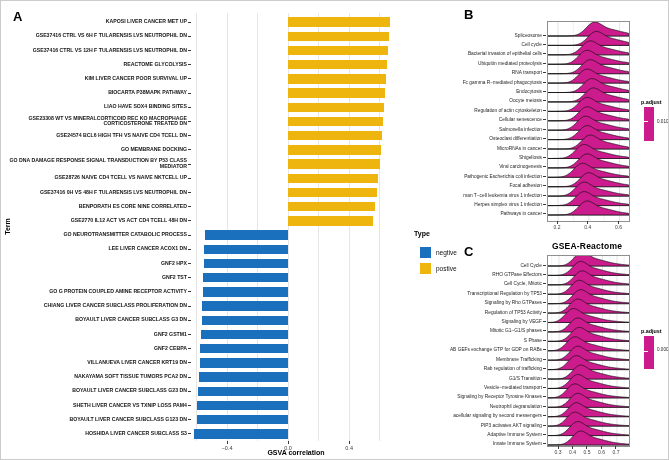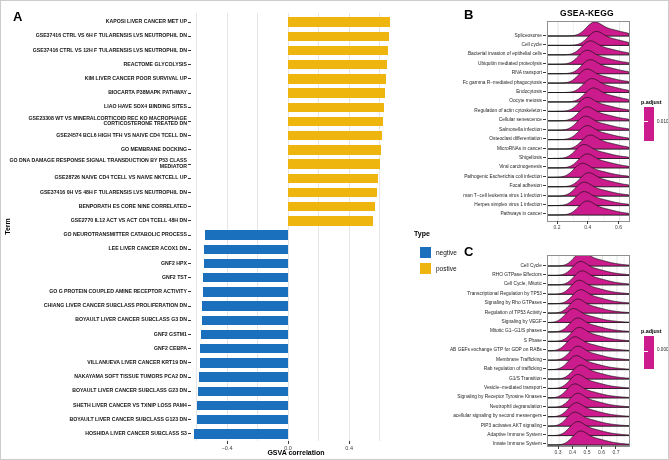--- a/index.html
+++ b/index.html
@@ -205,28 +205,28 @@
   <div class="abs axis-title" style="left:245px;top:448px;width:100px;">GSVA correlation</div>
   <div class="abs a-leg-title" style="left:413px;top:229px;">Type</div>
   <div id="a-legend" class="abs" style="left:0;top:0;">
       <div class="a-leg-swatch" style="left: 419px; top: 246px; background: rgb(26, 112, 189);"></div>
       <div class="a-leg-label" style="position: absolute; left: 435px; top: 248px;">negtive</div>
       <div class="a-leg-swatch" style="left: 419px; top: 262px; background: rgb(237, 181, 14);"></div>
       <div class="a-leg-label" style="position: absolute; left: 435px; top: 264px;">postive</div>
     </div>
 
   <div class="abs letter" style="left:463px;top:6px;">B</div>
-  <div class="abs ptitle" style="left:521px;top:7px;width:130px;">GSEA-KEGG</div>
   <div class="abs leg-title" style="left:640px;top:98px;">p.adjust</div>
   <div id="b-legbar" class="abs legbar" style="left: 643px; top: 106px; height: 34px; background: rgb(203, 27, 140);">
       <div class="notch" style="top:14px;"></div>
     </div>
   <div class="abs leg-val" style="left:656px;top:118px;">0.0107509</div>
 
   <div class="abs letter" style="left:463px;top:243px;">C</div>
+  <div class="abs ptitle" style="left:521px;top:240px;width:130px;">GSEA-Reactome</div>
   <div class="abs leg-title" style="left:640px;top:327px;">p.adjust</div>
   <div id="c-legbar" class="abs legbar" style="left: 643px; top: 335px; height: 33px; background: rgb(203, 27, 140);">
       <div class="notch" style="top:15px;"></div>
     </div>
   <div class="abs leg-val" style="left:656px;top:346px;">0.0000607</div>
 
 <div class="ridge-wrap" style="left: 546px; top: 20px; width: 81px; height: 199px;"><svg width="81" height="199" viewBox="0 0 81 199">
         <line x1="10.009505703422054" y1="0" x2="10.009505703422054" y2="199" stroke="#dcdcdc" stroke-width="0.8"></line>
         <line x1="25.408745247148296" y1="0" x2="25.408745247148296" y2="199" stroke="#efefef" stroke-width="0.8"></line>
         <line x1="40.80798479087453" y1="0" x2="40.80798479087453" y2="199" stroke="#dcdcdc" stroke-width="0.8"></line>

